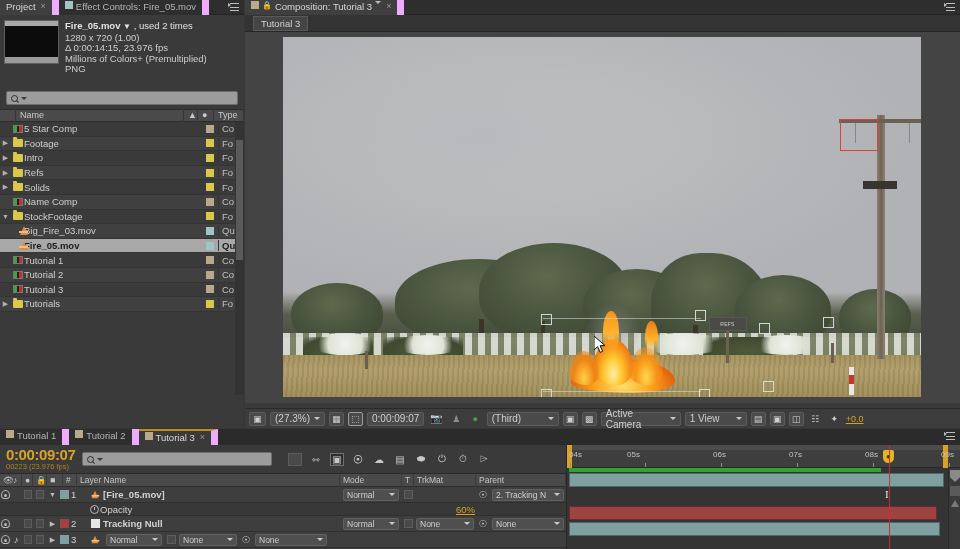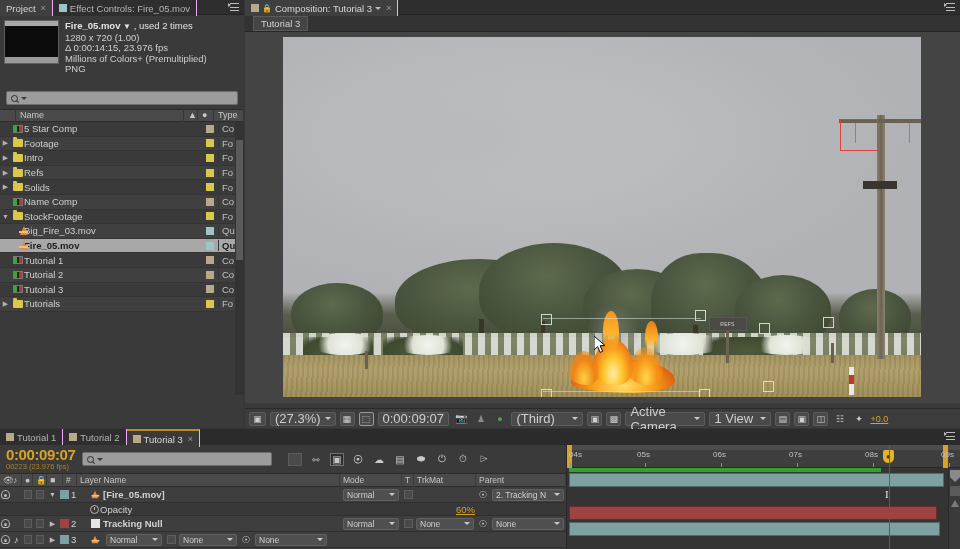--- a/index.html
+++ b/index.html
@@ -9,23 +9,23 @@
     font-family:"Liberation Sans", sans-serif;
     font-size:10px; color:#c8c8c8;
     -webkit-font-smoothing:none;
   }
   .app{ position:relative; width:960px; height:549px; background:#363636; }
 
   
   .panel{ position:absolute; background:#3a3a3a; }
   .tabbar{ height:15px; background:#2e2e2e; display:flex; align-items:stretch; }
   .tab{
-    display:flex; align-items:center; gap:3px;
-    padding:8px 6px; height:15px; font-size:9.5px; color:#b4b4b4;
-    background:#2e2e2e; border-right:1px solid #f0abfc; cursor:default;
+    display:flex; align-items:flex-start; gap:3px;
+    padding:1px 6px; height:15px; font-size:9.5px; color:#b4b4b4;
+    background:#2e2e2e; border-right:7px solid #f0abfc; cursor:default;
   }
   .tab.active{ background:#3f3f3f; color:#d8d8d8; }
   .tab .x{ color:#9a9a9a; font-size:9px; margin-left:2px; }
   .swatch{ width:8px; height:8px; display:inline-block; }
 
   .menuicon{ width:11px;height:9px; display:inline-block; position:relative;}
   .menuicon i{ position:absolute; left:2px; right:0; height:1px; background:#bdbdbd;}
   .menuicon i:nth-child(1){top:1px}
   .menuicon i:nth-child(2){top:4px}
   .menuicon i:nth-child(3){top:7px}
@@ -167,21 +167,21 @@
   .cursor{ position:absolute; width:0;height:0; }
   .cursor svg{ position:absolute; left:0; top:0;}
 
   .comp-toolbar{
     position:absolute; left:0; bottom:0; width:715px; height:20px; background:#3c3c3c;
     border-top:1px solid #2a2a2a; display:flex; align-items:center; gap:4px; padding:0 4px;
   }
   .ct-btn{ height:14px; min-width:15px; background:#4a4a4a; border:1px solid #5c5c5c; border-radius:2px;
     display:flex;align-items:center;justify-content:center; color:#cfcfcf; font-size:9px; padding:0 2px;}
   .ct-field{ height:14px; background:#4a4a4a; border:1px solid #5c5c5c; border-radius:2px;
-    display:flex;align-items:center; padding:0 4px; color:#cfcfcf; font-size:13px; gap:4px;}
+    display:flex;align-items:center; padding:0 4px; color:#cfcfcf; font-size:10px; gap:4px;}
   .tri-sm{ width:0;height:0;border-left:3px solid transparent;border-right:3px solid transparent;border-top:3px solid #c9c9c9;}
   .plus00{ color:#d8a227; font-size:9px; text-decoration:underline; }
 
   
   #timeline{ left:0; top:429px; width:960px; height:120px; background:#3a3a3a;}
   #timeline .tabbar{ height:16px; }
   .tl-head{ height:29px; display:flex; align-items:center; border-bottom:1px solid #2a2a2a; background:#3a3a3a;}
   .tl-tc{ width:82px; padding-left:6px; }
   .tl-tc .big{ color:#d8a227; font-size:15px; font-weight:bold; letter-spacing:-0.4px; line-height:15px;}
   .tl-tc .small{ color:#b08020; font-size:7.5px; line-height:9px;}
@@ -773,21 +773,21 @@
     </div>
 
     <div class="tl-right">
       <div class="ruler">
         <div class="workbar"></div>
         <div class="wb-end" style="left:0px"></div>
         <div class="wb-end" style="right:12px"></div>
 
         <span class="tlab" style="left:2px">04s</span>
         <span class="tickl" style="left:3px"></span>
-        <span class="tlab" style="left:70px">05s</span>
+        <span class="tlab" style="left:60px">05s</span>
         <span class="tickl" style="left:78px"></span>
         <span class="tlab" style="left:146px">06s</span>
         <span class="tickl" style="left:154px"></span>
         <span class="tlab" style="left:222px">07s</span>
         <span class="tickl" style="left:230px"></span>
         <span class="tlab" style="left:298px">08s</span>
         <span class="tickl" style="left:306px"></span>
         <span class="tlab" style="left:374px">09s</span>
         <span class="tickl" style="left:382px"></span>
 

